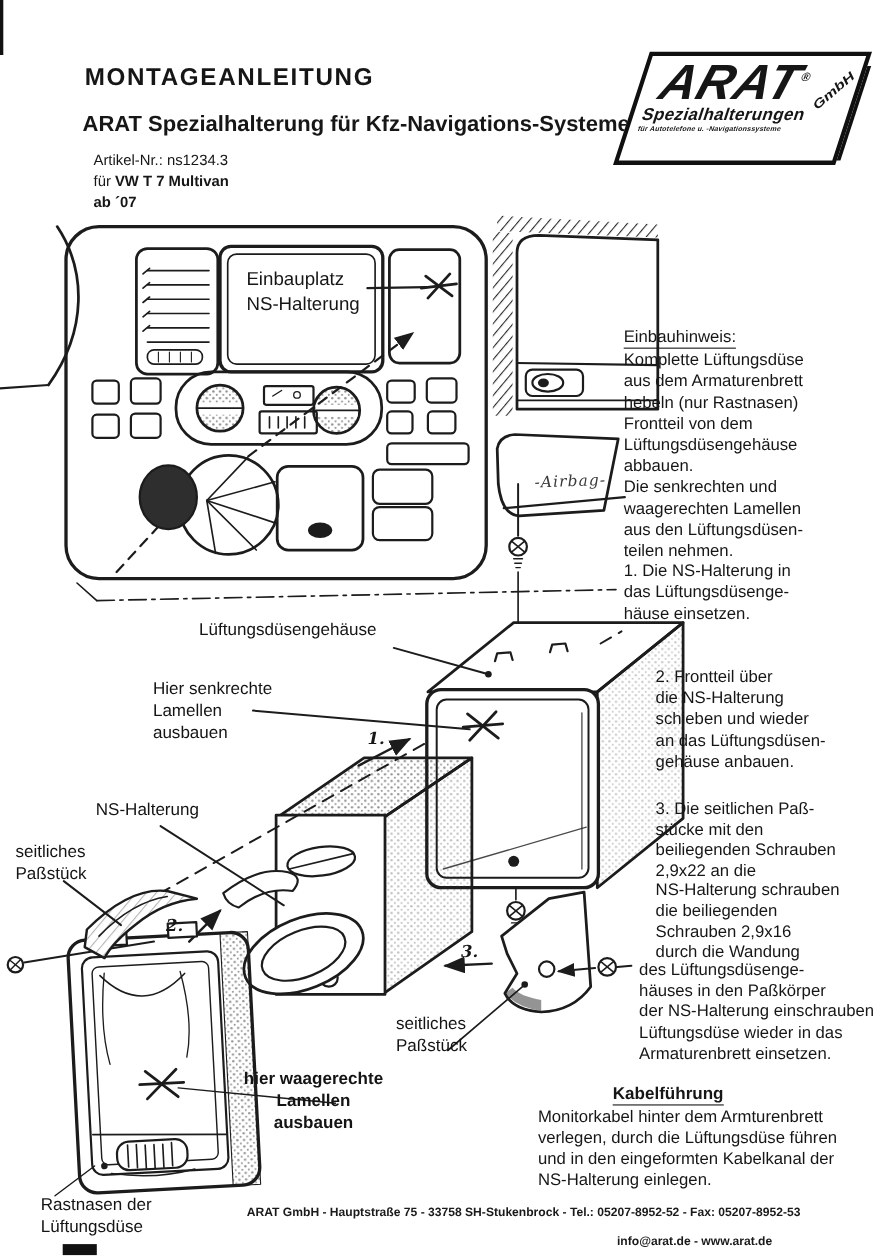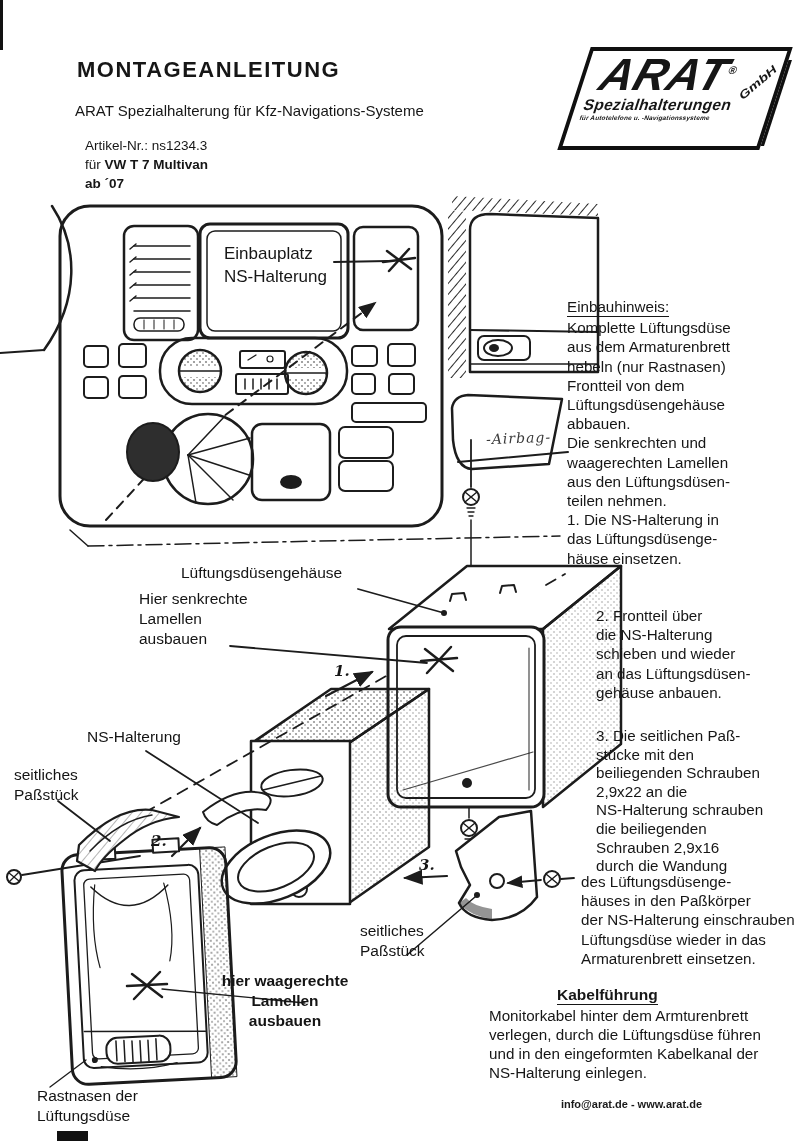--- a/index.html
+++ b/index.html
@@ -5,21 +5,21 @@
   html,body{margin:0;padding:0;}
   body{
     width:802px;height:1142px;position:relative;overflow:hidden;
     background:#ffffff;color:#161616;
     font-family:"Liberation Sans", sans-serif;
     -webkit-font-smoothing:antialiased;
   }
   .abs{position:absolute;}
   .prel{white-space:pre-line;}
   .doc-title{font-size:22px;font-weight:bold;letter-spacing:1.5px;}
-  .doc-sub{font-size:15px;font-weight:normal;}
+  .doc-sub{font-size:20px;font-weight:bold;}
   .art{font-size:13.5px;line-height:1.42;margin-left:10px;}
   .b{font-weight:bold;}
   .bodytxt{font-size:15.2px;line-height:19.2px;}
   .lbl{font-size:15.5px;line-height:1.28;color:#141414;}
   .ulined{border-bottom:1.6px solid #161616;padding-bottom:1px;}
   .stepnum{font-family:"DejaVu Serif",serif;font-style:italic;font-size:15px;font-weight:bold;}
   .hand{font-family:"DejaVu Serif",serif;font-style:italic;font-size:14px;letter-spacing:1px;color:#3a3a3a;transform:rotate(-2deg);}
   .footer{font-size:11px;font-weight:bold;color:#1a1a1a;}
   svg{position:absolute;left:0;top:0;}
   svg *{vector-effect:non-scaling-stroke;}
@@ -331,21 +331,21 @@
       <line x1="558" y1="874" x2="546" y2="884" stroke-width="1.4"></line>
     <line x1="561" y1="879" x2="574" y2="878" stroke-width="1.8"></line>
   </g>
 </svg>
 
 <div class="abs" style="left:224px;top:243px;font-size:17px;line-height:1.35;">
   <div>Einbauplatz</div>
   <div>NS-Halterung</div>
 </div>
 <div class="abs lbl" style="left:181px;top:563px;">Lüftungsdüsengehäuse</div>
-<div class="abs lbl" style="left:139px;top:589px;">
+<div class="abs lbl" style="left:139px;top:617px;">
   <div>Hier senkrechte</div>
   <div>Lamellen</div>
   <div>ausbauen</div>
 </div>
 <div class="abs lbl" style="left:87px;top:727px;">NS-Halterung</div>
 <div class="abs lbl" style="left:14px;top:765px;">
   <div>seitliches</div>
   <div>Paßstück</div>
 </div>
 <div class="abs lbl" style="left:200px;top:971px;width:170px;text-align:center;font-weight:bold;">
@@ -400,14 +400,15 @@
 der NS-Halterung  einschrauben
 Lüftungsdüse wieder in das
 Armaturenbrett einsetzen.</div>
 <div class="abs" style="left:557px;top:986px;font-size:15.5px;font-weight:bold;"><span class="ulined">Kabelführung</span></div>
 <div class="abs bodytxt prel" style="left:489px;top:1006px;width:310px;line-height:19px;">Monitorkabel hinter dem Armturenbrett
 verlegen, durch die Lüftungsdüse führen
 und in den eingeformten Kabelkanal der
 NS-Halterung  einlegen.</div>
 
 <div class="abs footer" style="left:150px;top:1096px;width:652px;">
-  <div style="text-align:right;padding-right:100px;margin-top:2px;">info@arat.de  -  www.arat.de</div>
+  <div style="text-align:center;">ARAT GmbH  -  Hauptstraße 75  -  33758 SH-Stukenbrock  -  Tel.: 05207-8952-52  -  Fax: 05207-8952-53</div>
+  <div style="text-align:right;padding-right:100px;margin-top:15px;">info@arat.de  -  www.arat.de</div>
 </div>
 
 </body></html>

